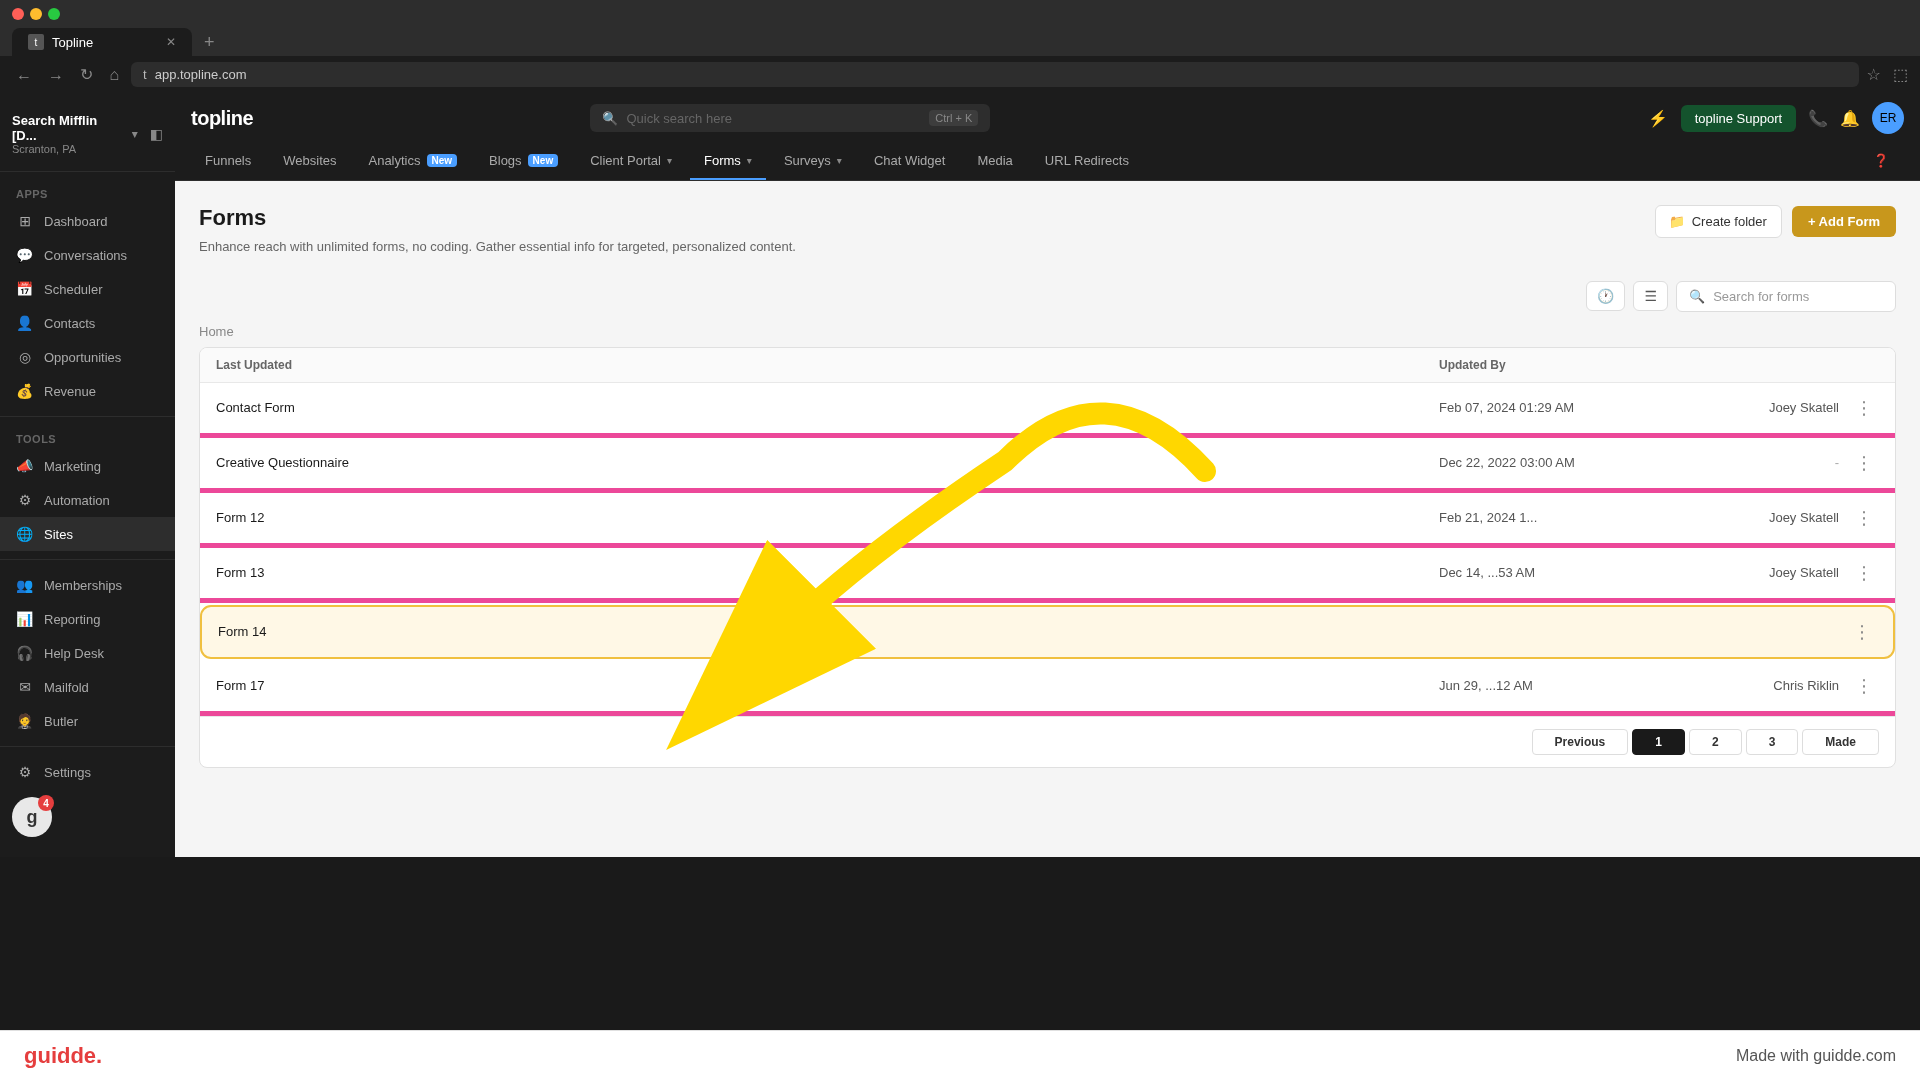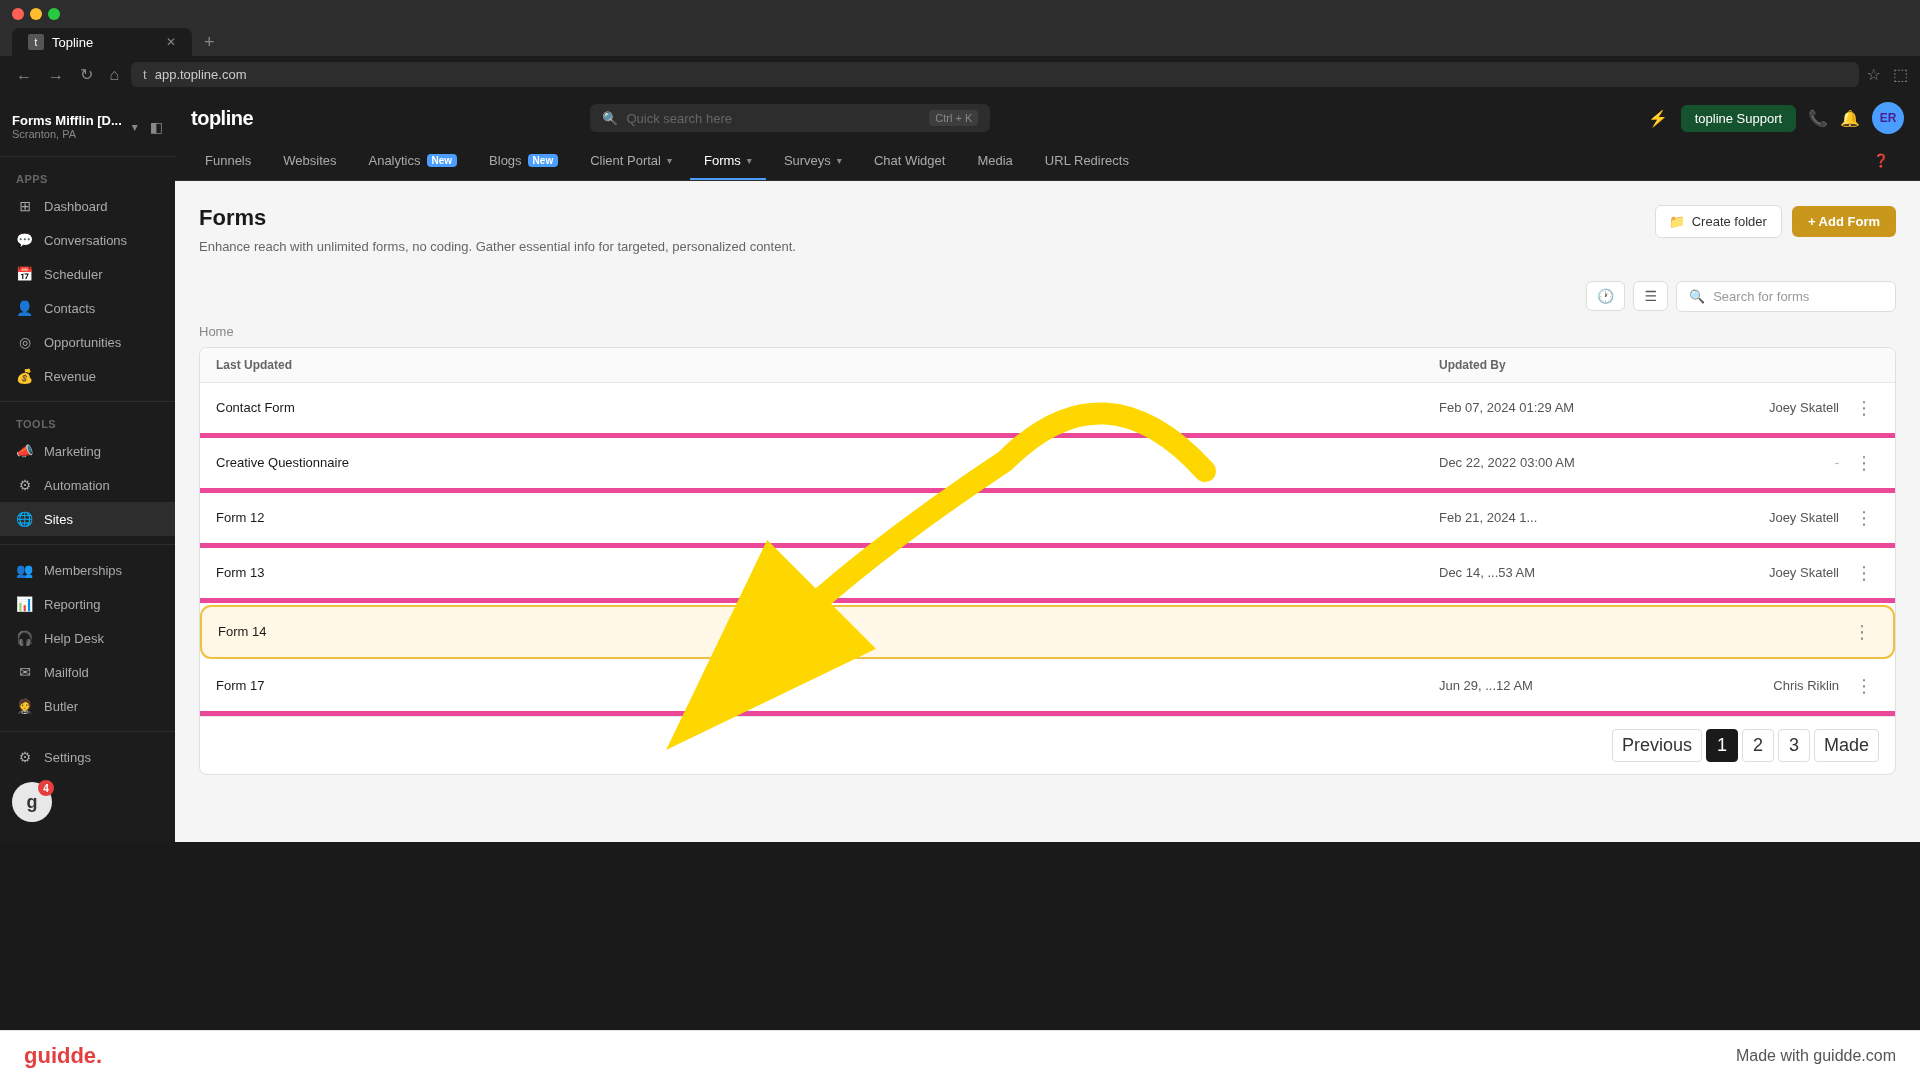--- a/index.html
+++ b/index.html
@@ -29,21 +29,21 @@
 
     
     .topbar { background: #1c1c1c; height: 50px; display: flex; align-items: center; padding: 0 16px; gap: 16px; position: relative; }
     .topbar-logo { color: white; font-size: 20px; font-weight: 700; letter-spacing: -0.5px; flex-shrink: 0; }
     .topbar-search { flex: 1; max-width: 400px; margin: 0 auto; background: #2d2d2d; border-radius: 6px; padding: 6px 12px; display: flex; align-items: center; gap: 8px; color: #888; font-size: 13px; cursor: text; }
     .topbar-search-text { color: #666; flex: 1; }
     .topbar-search-shortcut { background: #3d3d3d; border-radius: 4px; padding: 2px 6px; font-size: 11px; color: #888; }
     .topbar-right { margin-left: auto; display: flex; align-items: center; gap: 12px; }
     .support-btn { background: #14532d; color: white; border: none; border-radius: 6px; padding: 6px 14px; font-size: 13px; cursor: pointer; font-weight: 500; }
     .topbar-icon { color: #888; font-size: 16px; cursor: pointer; }
-    .avatar { width: 32px; height: 32px; border-radius: 50%; background: #4a9eff; color: #4c1d95; display: flex; align-items: center; justify-content: center; font-size: 12px; font-weight: 700; }
+    .avatar { width: 32px; height: 32px; border-radius: 50%; background: #4a9eff; color: #000000; display: flex; align-items: center; justify-content: center; font-size: 12px; font-weight: 400; }
 
     
     .main-layout { display: flex; flex: 1; overflow: hidden; }
 
     
     .sidebar { width: 175px; background: #1c1c1c; display: flex; flex-direction: column; padding: 12px 0; overflow-y: auto; flex-shrink: 0; }
     .sidebar-company { padding: 8px 12px 16px; display: flex; align-items: center; gap: 8px; border-bottom: 1px solid #2d2d2d; margin-bottom: 8px; }
     .company-name { color: #fff; font-size: 13px; font-weight: 600; }
     .company-sub { color: #888; font-size: 11px; }
     .sidebar-section-label { color: #666; font-size: 11px; font-weight: 600; text-transform: uppercase; padding: 8px 16px 4px; letter-spacing: 0.5px; }
@@ -92,21 +92,21 @@
     .table-row:last-child { border-bottom: none; }
     .row-name { font-size: 13px; color: #1a1a1a; font-weight: 500; }
     .row-date { font-size: 13px; color: #555; }
     .row-user { font-size: 13px; color: #555; text-align: right; }
     .row-dash { font-size: 13px; color: #aaa; }
     .row-actions { display: flex; justify-content: flex-end; }
     .more-btn { background: none; border: none; cursor: pointer; color: #888; font-size: 18px; padding: 2px 6px; }
 
     
     .pagination { display: flex; align-items: center; justify-content: flex-end; padding: 12px 16px; gap: 4px; border-top: 1px solid #e8e8e8; }
-    .page-btn { background: white; border: 1px solid #ddd; border-radius: 4px; padding: 5px 9px; font-size: 18px; cursor: pointer; color: #333; min-width: 32px; text-align: center; }
+    .page-btn { background: white; border: 1px solid #ddd; border-radius: 4px; padding: 5px 22px; font-size: 12px; cursor: pointer; color: #333; min-width: 32px; text-align: center; font-weight: bold; }
     .page-btn.active { background: #1a1a1a; color: white; border-color: #1a1a1a; }
 
     
     .guidde-footer { position: fixed; bottom: 0; left: 0; right: 0; height: 50px; background: white; display: flex; align-items: center; justify-content: space-between; padding: 0 24px; border-top: 1px solid #e0e0e0; z-index: 200; }
     .guidde-logo { color: #e53e3e; font-size: 22px; font-weight: 800; }
     .guidde-made-with { color: #555; font-size: 16px; }
   </style>
 </head>
 <body>
 
@@ -140,21 +140,21 @@
     <button class="browser-action-btn">☆</button>
     <button class="browser-action-btn">⬚</button>
   </div>
 </div>
 
 <div class="main-layout">
 
   <div class="sidebar">
     <div class="sidebar-company">
       <div style="flex:1">
-        <div class="company-name">Forms Mifflin [D...</div>
+        <div class="company-name">Search Mifflin [D...</div>
         <div class="company-sub">Scranton, PA</div>
       </div>
       <span style="color:#888;font-size:12px;">▾</span>
       <span style="color:#888;font-size:14px;margin-left:4px;">◧</span>
     </div>
 
     <div class="sidebar-section-label">Apps</div>
 
     <div class="sidebar-item">
       <span class="sidebar-icon">⊞</span>

